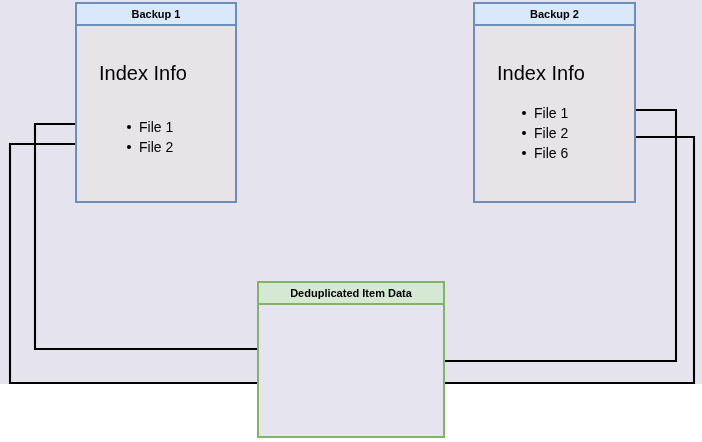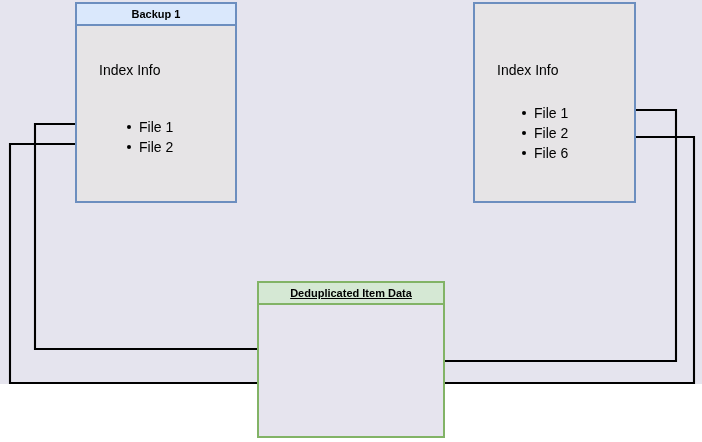--- a/index.html
+++ b/index.html
@@ -33,21 +33,21 @@
     border-bottom: 2px solid #6c8ebf;
   }
   .node.green { border-color: #82b366; background: #e6e4ee; }
   .node.green .node-header {
     background: #d5e8d4;
     border-bottom-color: #82b366;
   }
 
   .node-title {
     position: absolute;
-    font-size: 14px;
+    font-size: 20px;
     color: #000;
     white-space: nowrap;
   }
 
   
   .bullets {
     position: absolute;
     margin: 0;
     padding: 0;
     list-style: none;
@@ -110,25 +110,26 @@
   <div class="node" style="left:75px; top:2px; width:162px; height:201px;">
     <div class="node-header">Backup 1</div>
     <div class="node-title" style="left:22px; top:58px;">Index Info</div>
     <ul class="bullets" style="left:48px; top:113px; line-height:20px;">
       <li>File 1</li>
       <li>File 2</li>
     </ul>
   </div>
 
   <div class="node" style="left:473px; top:2px; width:163px; height:201px;">
+    <div class="node-header">Backup 2</div>
     <div class="node-title" style="left:22px; top:58px;">Index Info</div>
     <ul class="bullets" style="left:45px; top:99px; line-height:20px;">
       <li>File 1</li>
       <li>File 2</li>
       <li>File 6</li>
     </ul>
   </div>
 
-  <div class="node green" style="left:257px; top:281px; width:188px; height:157px;text-decoration:underline;">
+  <div class="node green" style="left:257px; top:281px; width:188px; height:157px;">
     <div class="node-header">Deduplicated Item Data</div>
   </div>
 
 </div>
 
 </body></html>

